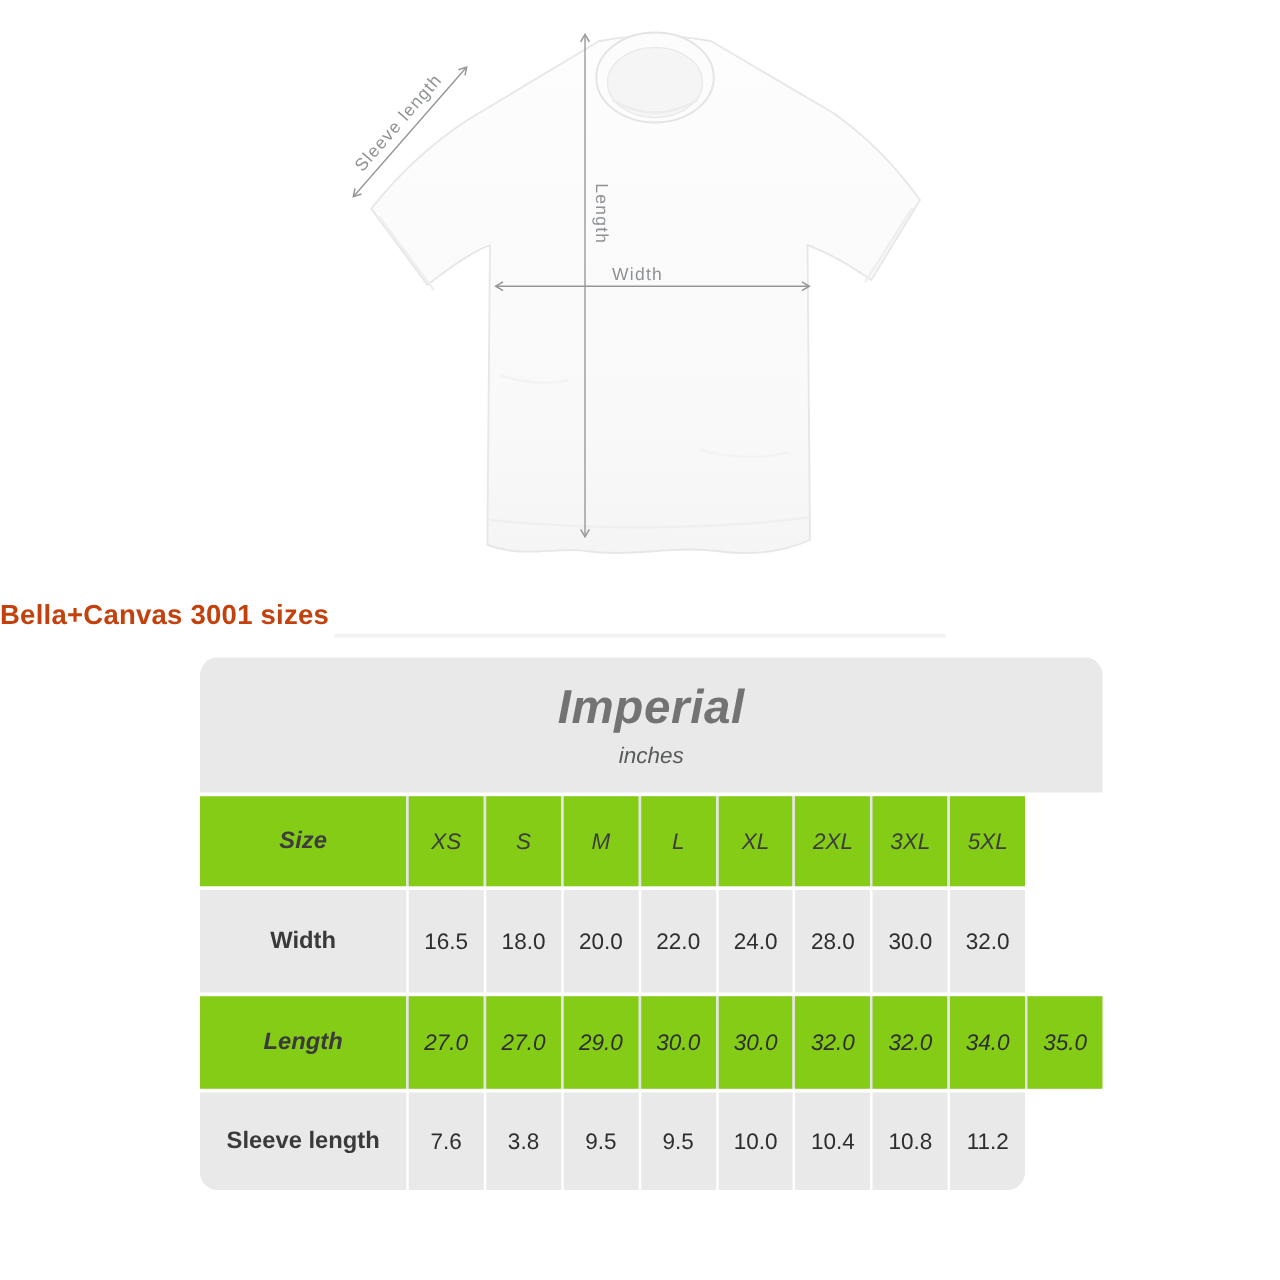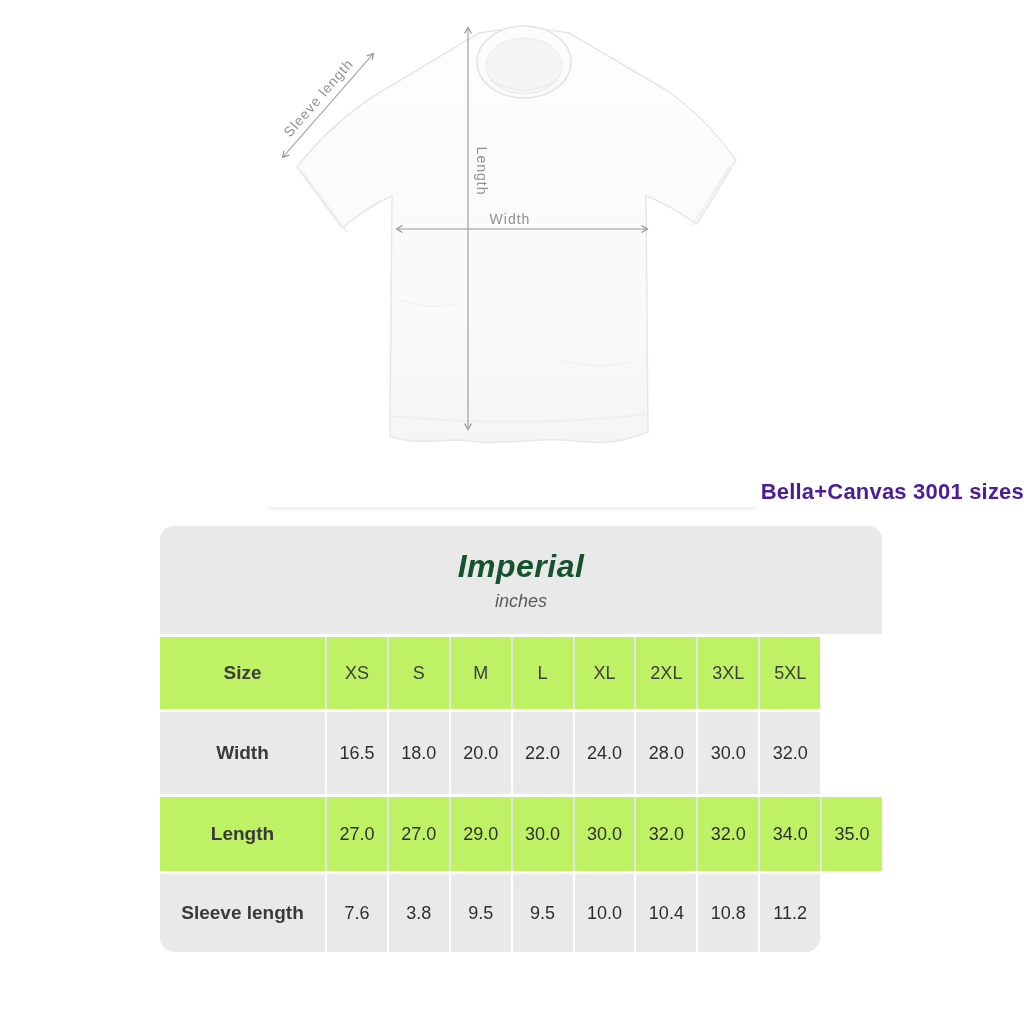--- a/index.html
+++ b/index.html
@@ -4,49 +4,49 @@
 <style>
   * { margin:0; padding:0; box-sizing:border-box; }
   html,body { background:#ffffff; }
   .canvas {
     position:relative; width:1024px; height:1024px; background:#ffffff;
     font-family:"Liberation Sans", sans-serif; overflow:hidden;
   }
   .shirt-svg { position:absolute; left:0; top:0; }
   .fig-label { fill:#8f9294; font-size:14px; letter-spacing:1px; }
   .page-title {
-    position:absolute; top:479px; left:0; width:1024px; text-align:right;
-    font-size:22px; font-weight:bold; color:#4c1d95; letter-spacing:0.2px;
+    position:absolute; top:479px; left:0; width:1024px; text-align:left;
+    font-size:22px; font-weight:bold; color:#c2410c; letter-spacing:0.2px;
   }
   .divider-artifact {
     position:absolute; top:507px; left:267px; width:490px; height:3px;
     background:#ededed; border-radius:2px; opacity:0.75;
   }
   .size-table { position:absolute; left:160px; top:526px; width:722px; }
   .unit-header {
     height:108px; background:#e9e9e9; border-radius:14px 14px 0 0;
     display:flex; flex-direction:column; align-items:center; justify-content:center;
     margin-bottom:3px;
   }
   .unit-title {
-    font-size:32px; font-weight:bold; font-style:italic; color:#14532d;
+    font-size:38px; font-weight:bold; font-style:italic; color:#737373;
     letter-spacing:0.5px; line-height:1.15;
   }
   .unit-subtitle { font-size:18px; font-style:italic; color:#575b5c; margin-top:6px; }
   .trow {
     display:grid; grid-template-columns:165px repeat(9, 1fr);
     column-gap:2px; margin-bottom:3px;
   }
   .trow:last-child { margin-bottom:0; }
   .cell {
     display:flex; align-items:center; justify-content:center;
     font-size:18px; color:#2e2e2e;
   }
   .cell.head { font-weight:bold; font-size:19px; color:#3a3a3a; }
-  .row-white .cell { background:#bef264; }
+  .row-white .cell { background:#84cc16;font-style:italic; }
   .row-white .cell:not(.head) { box-shadow:-2px 0 0 #e4e4e4; }
   .row-gray .cell { background:#e9e9e9; }
   .row-size .cell { height:72px; color:#3d3d3d; }
   .row-width .cell { height:82px; }
   .row-length .cell { height:74px; }
   .row-sleeve .cell { height:78px; }
   .row-sleeve .cell:first-child { border-radius:0 0 0 14px; }
   .row-sleeve .cell:last-child { border-radius:0 0 14px 0; }
 </style>
 </head>

